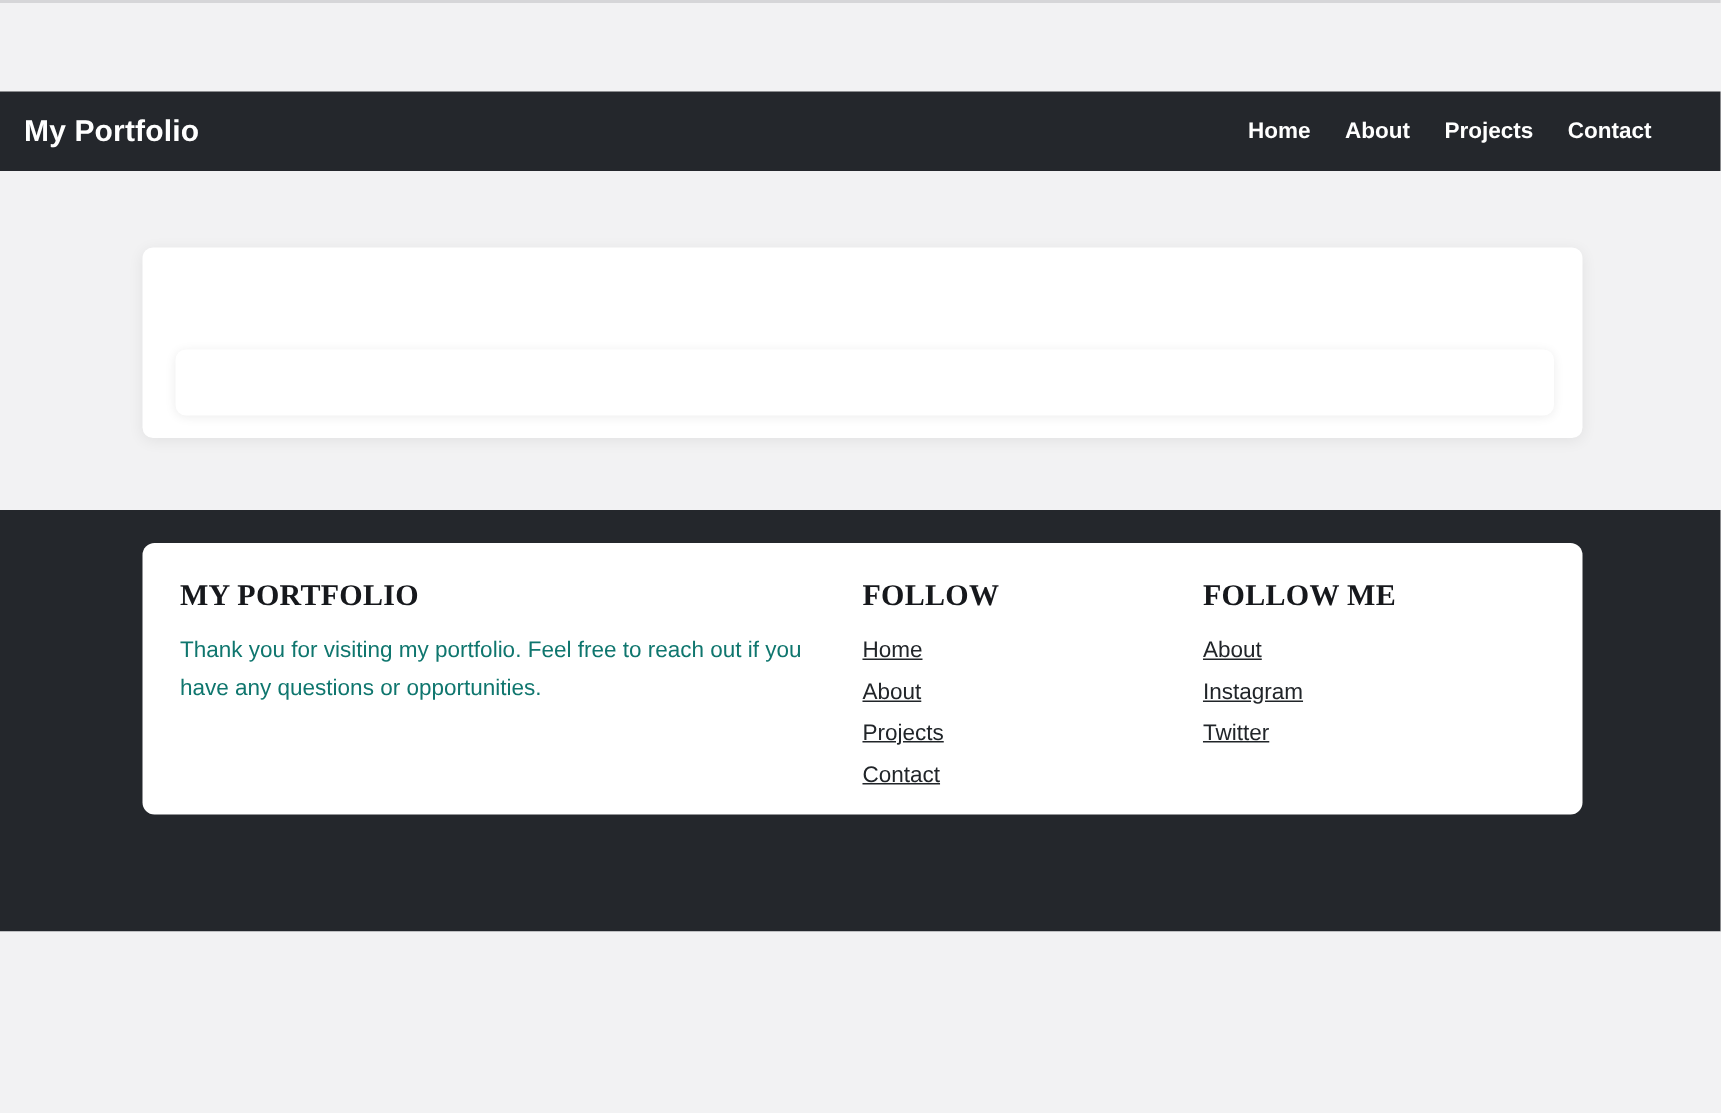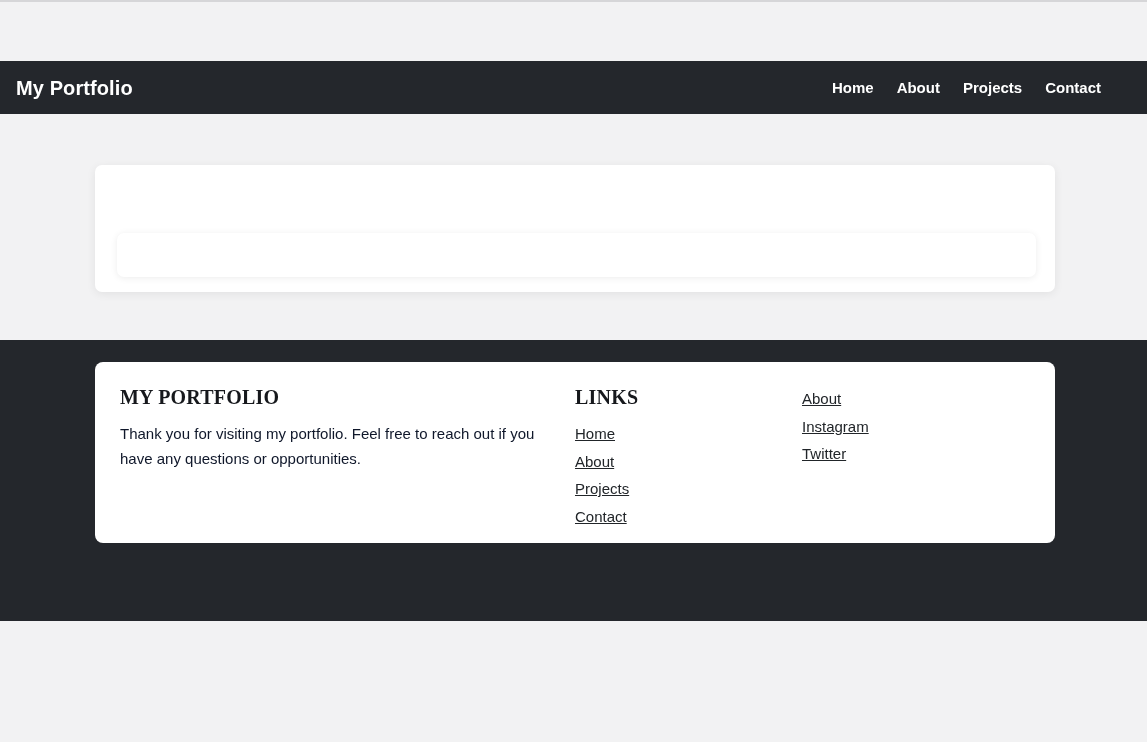--- a/index.html
+++ b/index.html
@@ -109,21 +109,21 @@
     font-family: "Liberation Serif", serif;
     font-size: 20px;
     font-weight: bold;
     color: #16181c;
     margin: 0 0 13px 0;
     letter-spacing: 0.2px;
     line-height: 1.1;
   }
   .footer-text {
     font-size: 15px;
-    color: #0f172a;
+    color: #0f766e;
     line-height: 25px;
     margin: 0;
     max-width: 442px;
   }
   .footer-list {
     list-style: none;
     margin: 0;
     padding: 0;
   }
   .footer-list li { margin-bottom: 2px; }
@@ -167,30 +167,31 @@
 
 <footer class="footer">
   <div class="footer-card">
 
     <div class="footer-col-about">
       <h3 class="footer-heading">MY PORTFOLIO</h3>
       <p class="footer-text">Thank you for visiting my portfolio. Feel free to reach out if you have any questions or opportunities.</p>
     </div>
 
     <div class="footer-col-links">
-      <h3 class="footer-heading">LINKS</h3>
+      <h3 class="footer-heading">FOLLOW</h3>
       <ul class="footer-list">
         <li><a>Home</a></li>
         <li><a>About</a></li>
         <li><a>Projects</a></li>
         <li><a>Contact</a></li>
       </ul>
     </div>
 
     <div class="footer-col-social">
+      <h3 class="footer-heading">FOLLOW ME</h3>
       <ul class="footer-list">
         <li><a>About</a></li>
         <li><a>Instagram</a></li>
         <li><a>Twitter</a></li>
       </ul>
     </div>
 
   </div>
 </footer>
 

